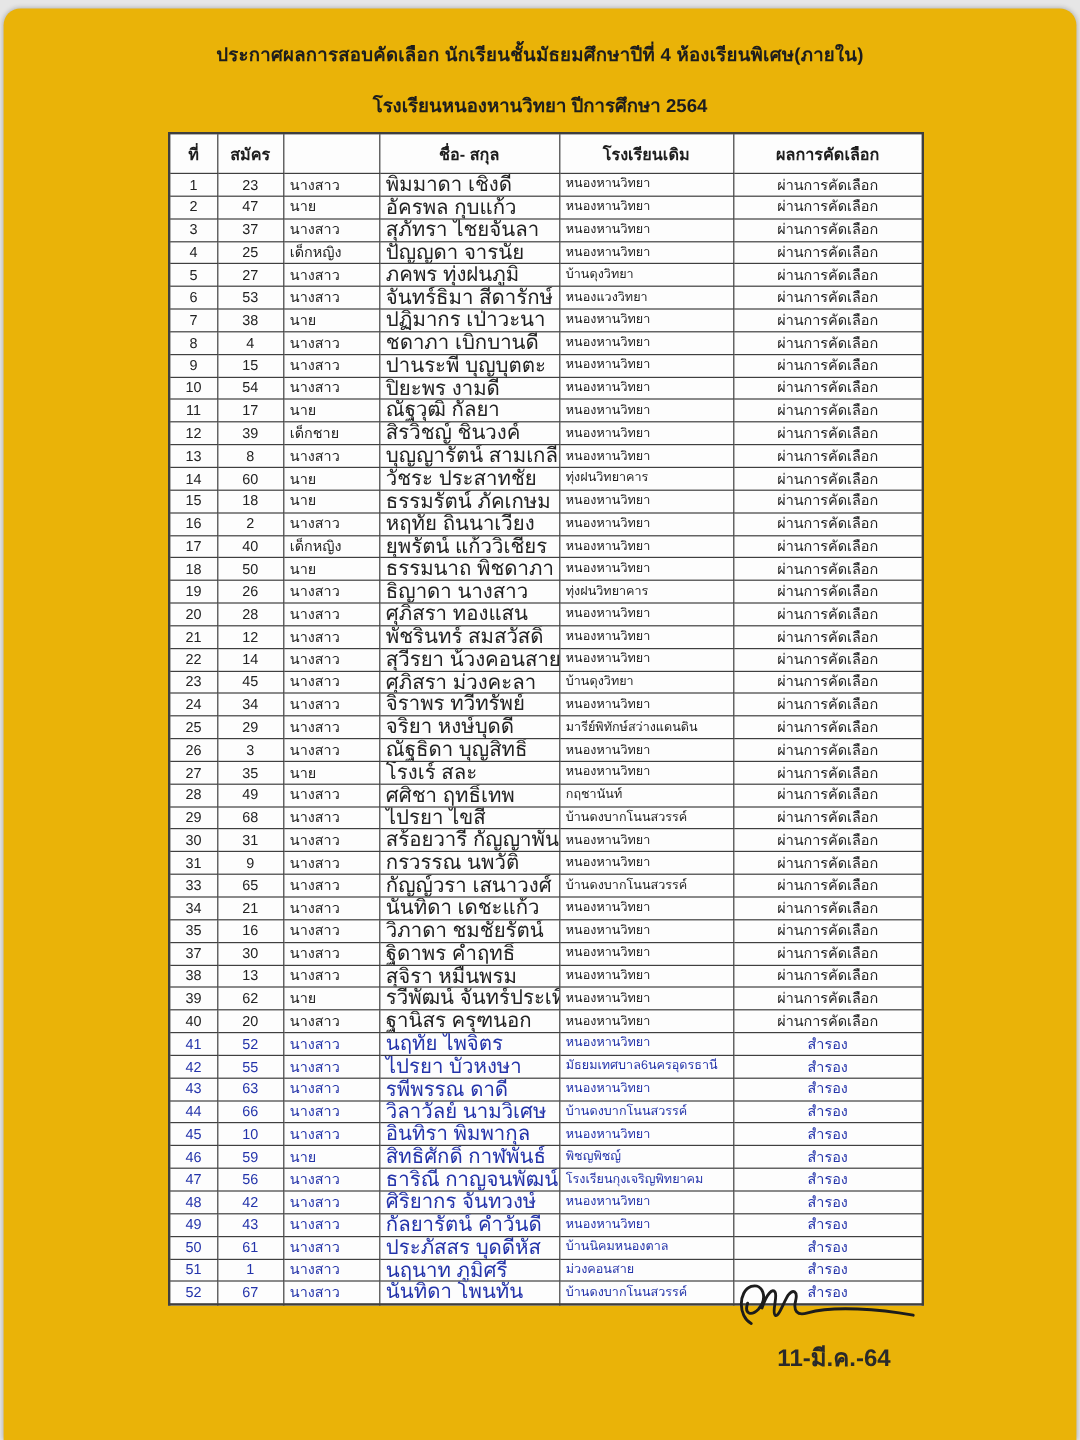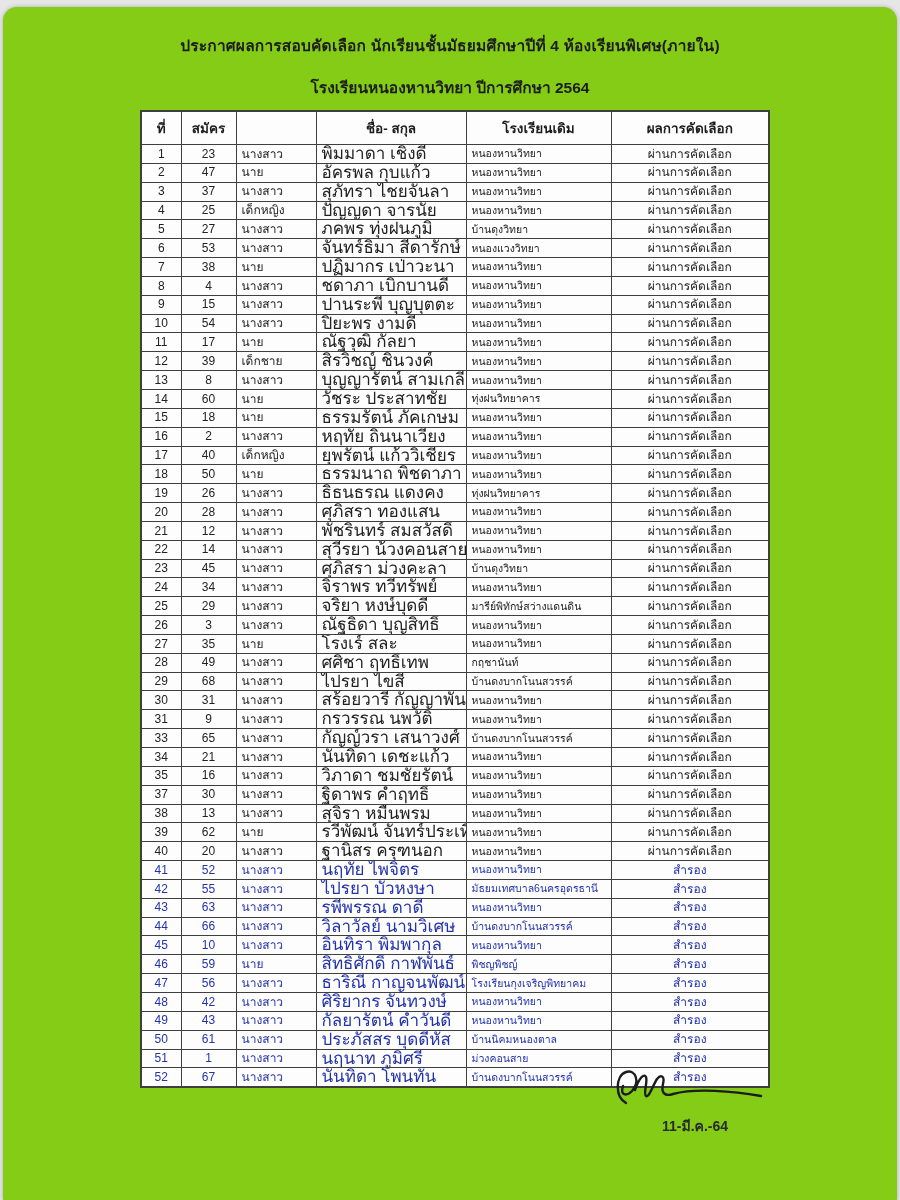--- a/index.html
+++ b/index.html
@@ -4,21 +4,21 @@
 <style>
   html,body{margin:0;padding:0;}
   body{
     width:900px;height:1200px;position:relative;overflow:hidden;
     background:#e6e6e6;
     font-family:"Liberation Sans","DejaVu Sans",sans-serif;
     -webkit-font-smoothing:antialiased;
   }
   .sheet{
     position:absolute;left:3px;right:3px;top:7px;bottom:0;
-    background:#84cc16;border-radius:14px 14px 0 0;
+    background:#eab308;border-radius:14px 14px 0 0;
     box-shadow:0 0 4px rgba(0,0,0,.25);
   }
   .doc-title{
     position:absolute;left:0;right:0;top:26px;
     text-align:center;font-size:15.5px;font-weight:bold;color:#1d1d1d;
     letter-spacing:.2px;
   }
   .doc-subtitle{
     position:absolute;left:0;right:0;top:68px;
     text-align:center;font-size:15.5px;font-weight:bold;color:#1d1d1d;
@@ -39,21 +39,21 @@
     text-align:center;
   }
   td{height:15.4px;font-size:12px;line-height:1.05;color:#222222;}
   td.c{text-align:center;}
   td.col-school{font-size:10.5px;margin-top:18px;}
   td.col-name{font-size:17px;}
   tr.reserve td{color:#2333aa;}
   .signature{position:absolute;left:608px;top:1056px;}
   .doc-date{
     position:absolute;left:612px;top:1108px;width:160px;
-    text-align:center;font-size:14px;color:#2a2a2a;font-weight:bold;
+    text-align:center;font-size:20px;color:#2a2a2a;font-weight:bold;
   }
 </style>
 </head>
 <body>
 
 <div class="sheet">
 
   <div class="doc-title">ประกาศผลการสอบคัดเลือก นักเรียนชั้นมัธยมศึกษาปีที่ 4  ห้องเรียนพิเศษ(ภายใน)</div>
   <div class="doc-subtitle">โรงเรียนหนองหานวิทยา  ปีการศึกษา 2564</div>
 
@@ -219,21 +219,21 @@
             <td class="c">50</td>
             <td>นาย</td>
             <td class="col-name">ธรรมนาถ  พิชดาภา</td>
             <td class="col-school">หนองหานวิทยา</td>
             <td class="c">ผ่านการคัดเลือก</td>
           </tr>
           <tr class="pass">
             <td class="c">19</td>
             <td class="c">26</td>
             <td>นางสาว</td>
-            <td class="col-name">ธิธนธรณ  แดงคง</td>
+            <td class="col-name">ธิญาดา  นางสาว</td>
             <td class="col-school">ทุ่งฝนวิทยาคาร</td>
             <td class="c">ผ่านการคัดเลือก</td>
           </tr>
           <tr class="pass">
             <td class="c">20</td>
             <td class="c">28</td>
             <td>นางสาว</td>
             <td class="col-name">ศุภิสรา  ทองแสน</td>
             <td class="col-school">หนองหานวิทยา</td>
             <td class="c">ผ่านการคัดเลือก</td>

